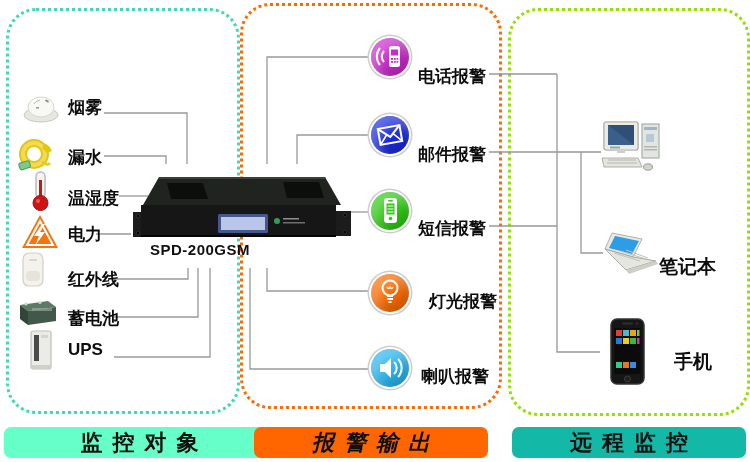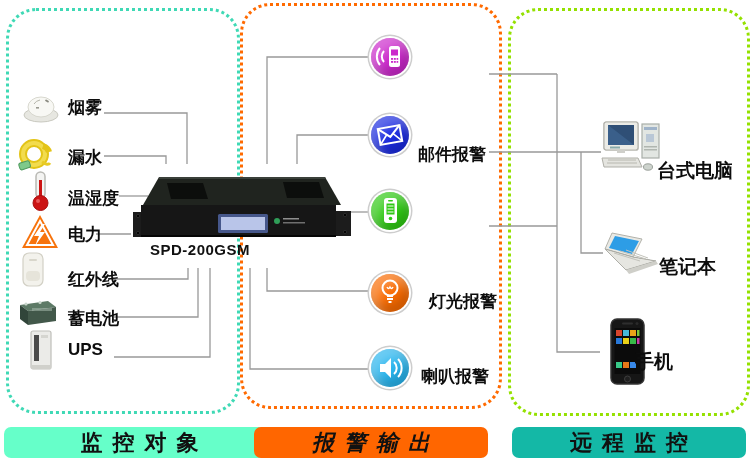--- a/index.html
+++ b/index.html
@@ -142,20 +142,21 @@
           <rect x="22.8" y="20" width="2" height="1.8"></rect>
           <rect x="25.6" y="20" width="1.6" height="1.8"></rect>
         <rect x="20" y="23" width="2" height="1.8"></rect>
           <rect x="22.8" y="23" width="2" height="1.8"></rect>
           <rect x="25.6" y="23" width="1.6" height="1.8"></rect>
       </g>
       <path d="M13,13 a8,8 0 0 0 0,11" stroke="#fff" stroke-width="2" fill="none"></path>
       <path d="M9,10 a13,13 0 0 0 0,17" stroke="#fff" stroke-width="2" fill="none"></path>
     </svg>
   </div>
+  <div class="lbl s17" style="left:418px;top:65px;">电话报警</div>
 
   <div class="badge" style="left: 371px; top: 116px; background-color: rgb(27, 43, 224); --c: #1b2be0;">
     <svg width="38" height="38" viewBox="0 0 38 38">
       <g transform="rotate(-10 19 19)">
         <rect x="8" y="11" width="22" height="16" fill="none" stroke="#fff" stroke-width="2"></rect>
         <path d="M8,11 L19,21 L30,11" fill="none" stroke="#fff" stroke-width="2"></path>
         <path d="M8,27 L16,18 M30,27 L22,18" fill="none" stroke="#fff" stroke-width="1.6"></path>
       </g>
     </svg>
   </div>
@@ -163,20 +164,21 @@
 
   <div class="badge" style="left: 371px; top: 192px; background-color: rgb(47, 201, 19); --c: #2fc913;">
     <svg width="38" height="38" viewBox="0 0 38 38">
       <rect x="13" y="6" width="13" height="25" rx="3" fill="#fff"></rect>
       <rect x="17" y="8" width="5" height="1.6" rx=".8" fill="var(--c)"></rect>
       <rect x="15.5" y="11.5" width="8" height="11" fill="var(--c)"></rect>
       <path d="M16.5,14 h6 M16.5,17 h6 M16.5,20 h6" stroke="#fff" stroke-width="1"></path>
       <circle cx="19.5" cy="26.5" r="1.8" fill="var(--c)"></circle>
     </svg>
   </div>
+  <div class="lbl s17" style="left:418px;top:217px;">短信报警</div>
 
   <div class="badge" style="left: 371px; top: 274px; background-color: rgb(249, 107, 2); --c: #f96b02;">
     <svg width="38" height="38" viewBox="0 0 38 38">
       <circle cx="19" cy="14" r="7.5" fill="none" stroke="#fff" stroke-width="2"></circle>
       <path d="M16,13 q1.5,3 3,0 q1.5,3 3,0" fill="none" stroke="#fff" stroke-width="1.4"></path>
       <path d="M16,22 h6 M16,25 h6 M17.5,28 h3" stroke="#fff" stroke-width="1.8" fill="none"></path>
     </svg>
   </div>
   <div class="lbl s17" style="left:429px;top:290px;">灯光报警</div>
 
@@ -199,21 +201,20 @@
     <rect x="17" y="30" width="8" height="3" fill="#cfcfca"></rect>
     <rect x="42" y="4" width="17" height="34" fill="#e2e6e2" stroke="#a8aea8" stroke-width="1.2"></rect>
     <rect x="44" y="7" width="13" height="3" fill="#9fb3c9"></rect>
     <rect x="46" y="14" width="8" height="8" fill="#b9c7d6"></rect>
     <rect x="44" y="26" width="13" height="1.5" fill="#b0b6b0"></rect>
     <rect x="44" y="29" width="13" height="1.5" fill="#b0b6b0"></rect>
     <polygon points="2,38 38,38 42,47 4,47" fill="#e4e4df" stroke="#afafa8" stroke-width="1"></polygon>
     <path d="M8,40 h28 M7,43 h30" stroke="#b8b8b0" stroke-width="1"></path>
     <ellipse cx="48" cy="47" rx="4.5" ry="3.2" fill="#cdd3cd" stroke="#9aa09a"></ellipse>
   </svg>
-  <div class="lbl s19" style="left:657px;top:158px;">台式电脑</div>
 
   <svg class="abs" style="left:602px;top:230px;" width="58" height="48" viewBox="0 0 58 48">
     <polygon points="10,3 40,9 31,27 3,19" fill="#e9e9e4" stroke="#b2b2ab" stroke-width="1"></polygon>
     <polygon points="13,6 37,11 30,24 7,18" fill="#2d9de6"></polygon>
     <polygon points="3,19 31,27 54,31 24,40" fill="#ececе7"></polygon>
     <polygon points="3,19 31,27 54,31 24,40" fill="#e6e6e1" stroke="#aeaea7" stroke-width="1"></polygon>
     <path d="M12,23 l26,8 M18,21 l26,8 M24,20 l22,8" stroke="#c2c2ba" stroke-width="1" fill="none"></path>
     <polygon points="24,40 54,31 56,34 27,44" fill="#cfcfc9"></polygon>
   </svg>
   <div class="lbl s19" style="left:659px;top:254px;">笔记本</div>
@@ -231,19 +232,19 @@
       <rect x="6" y="20" width="6" height="6" fill="#2878d8"></rect>
         <rect x="13" y="20" width="6" height="6" fill="#e8d018"></rect>
         <rect x="20" y="20" width="6" height="6" fill="#38b848"></rect>
         <rect x="27" y="20" width="2.5" height="6" fill="#c838a8"></rect>
       <rect x="6" y="44" width="6" height="6" fill="#38c888"></rect>
         <rect x="13" y="44" width="6" height="6" fill="#e87818"></rect>
         <rect x="20" y="44" width="6" height="6" fill="#3888e8"></rect>
     </g>
     <circle cx="17.5" cy="61" r="3" fill="#1f1f1f" stroke="#3e3e3e" stroke-width="1"></circle>
   </svg>
-  <div class="lbl s19" style="left:635px;top:349px;">手机</div>
+  <div class="lbl s19" style="left:674px;top:349px;">手机</div>
 
   <div class="footer-bar" style="left: 4px; width: 271px; background-color: rgb(102, 255, 201); --c: #66ffc9;">监控对象</div>
   <div class="footer-bar" style="left: 254px; width: 234px; background-color: rgb(255, 102, 0); font-style: italic; --c: #ff6600;">报警输出</div>
   <div class="footer-bar" style="left: 512px; width: 234px; background-color: #14b8a6; --c: #95e800;">远程监控</div>
 
 </div>
 
 </body></html>

